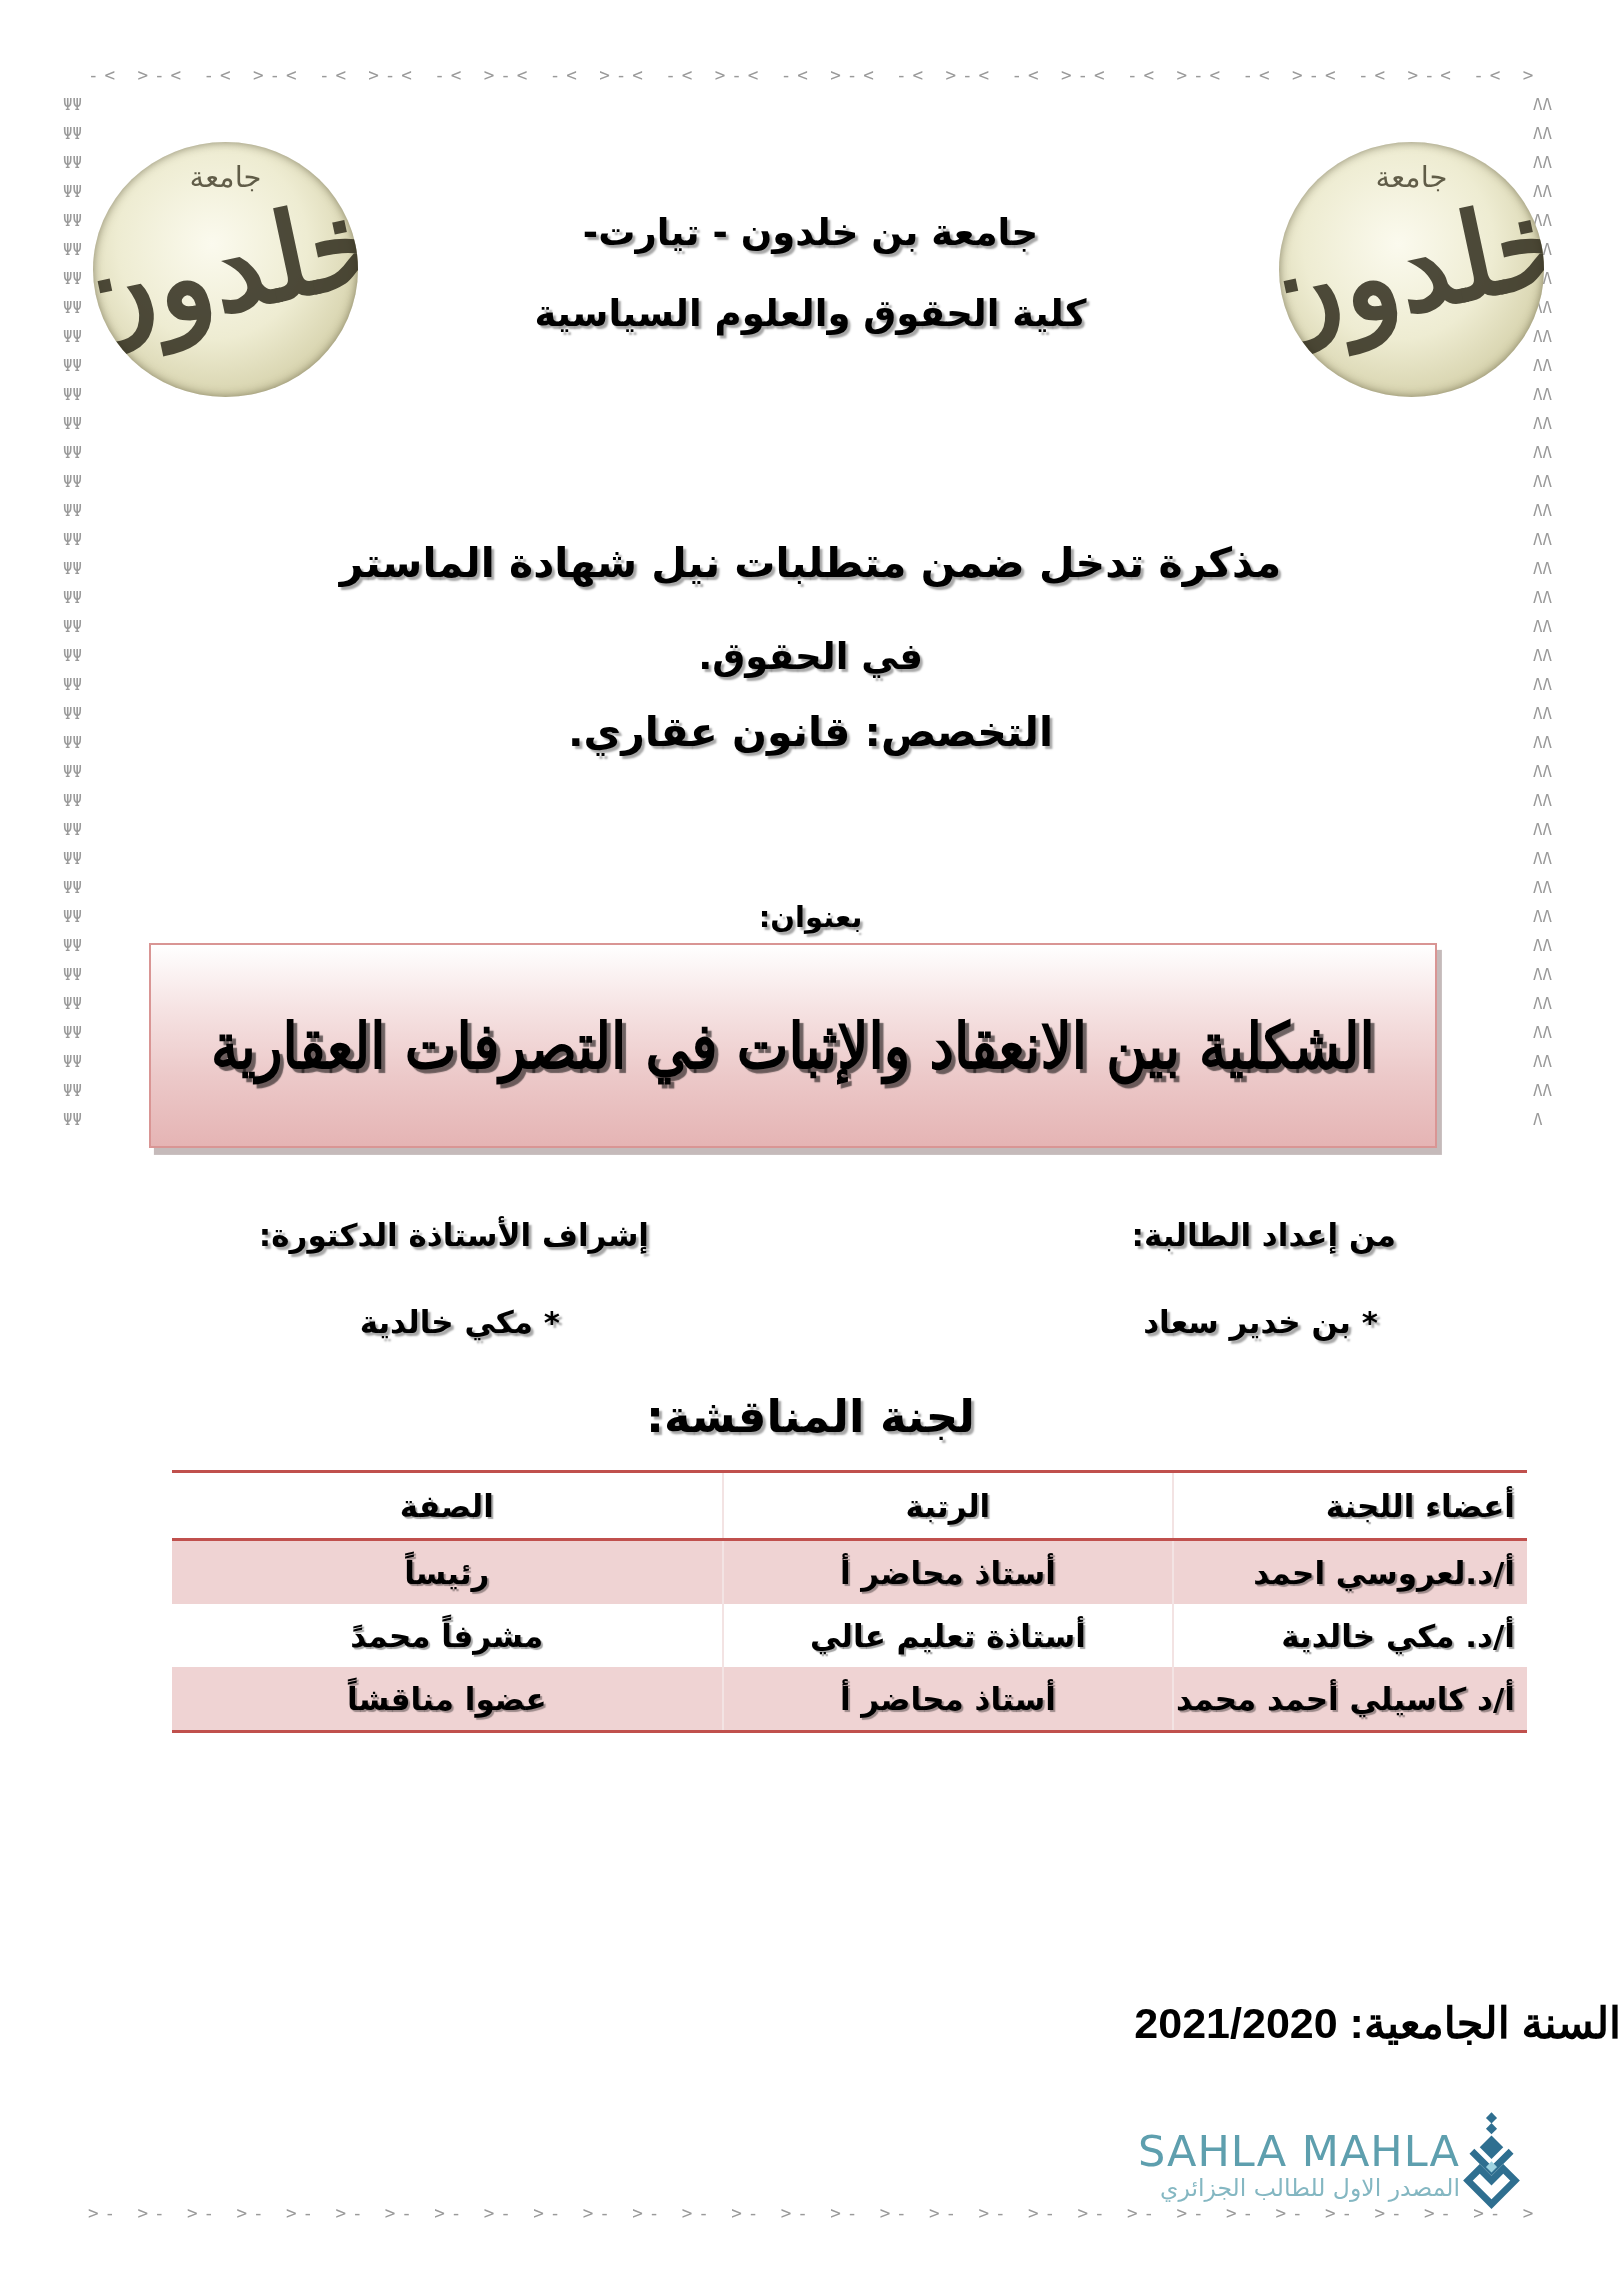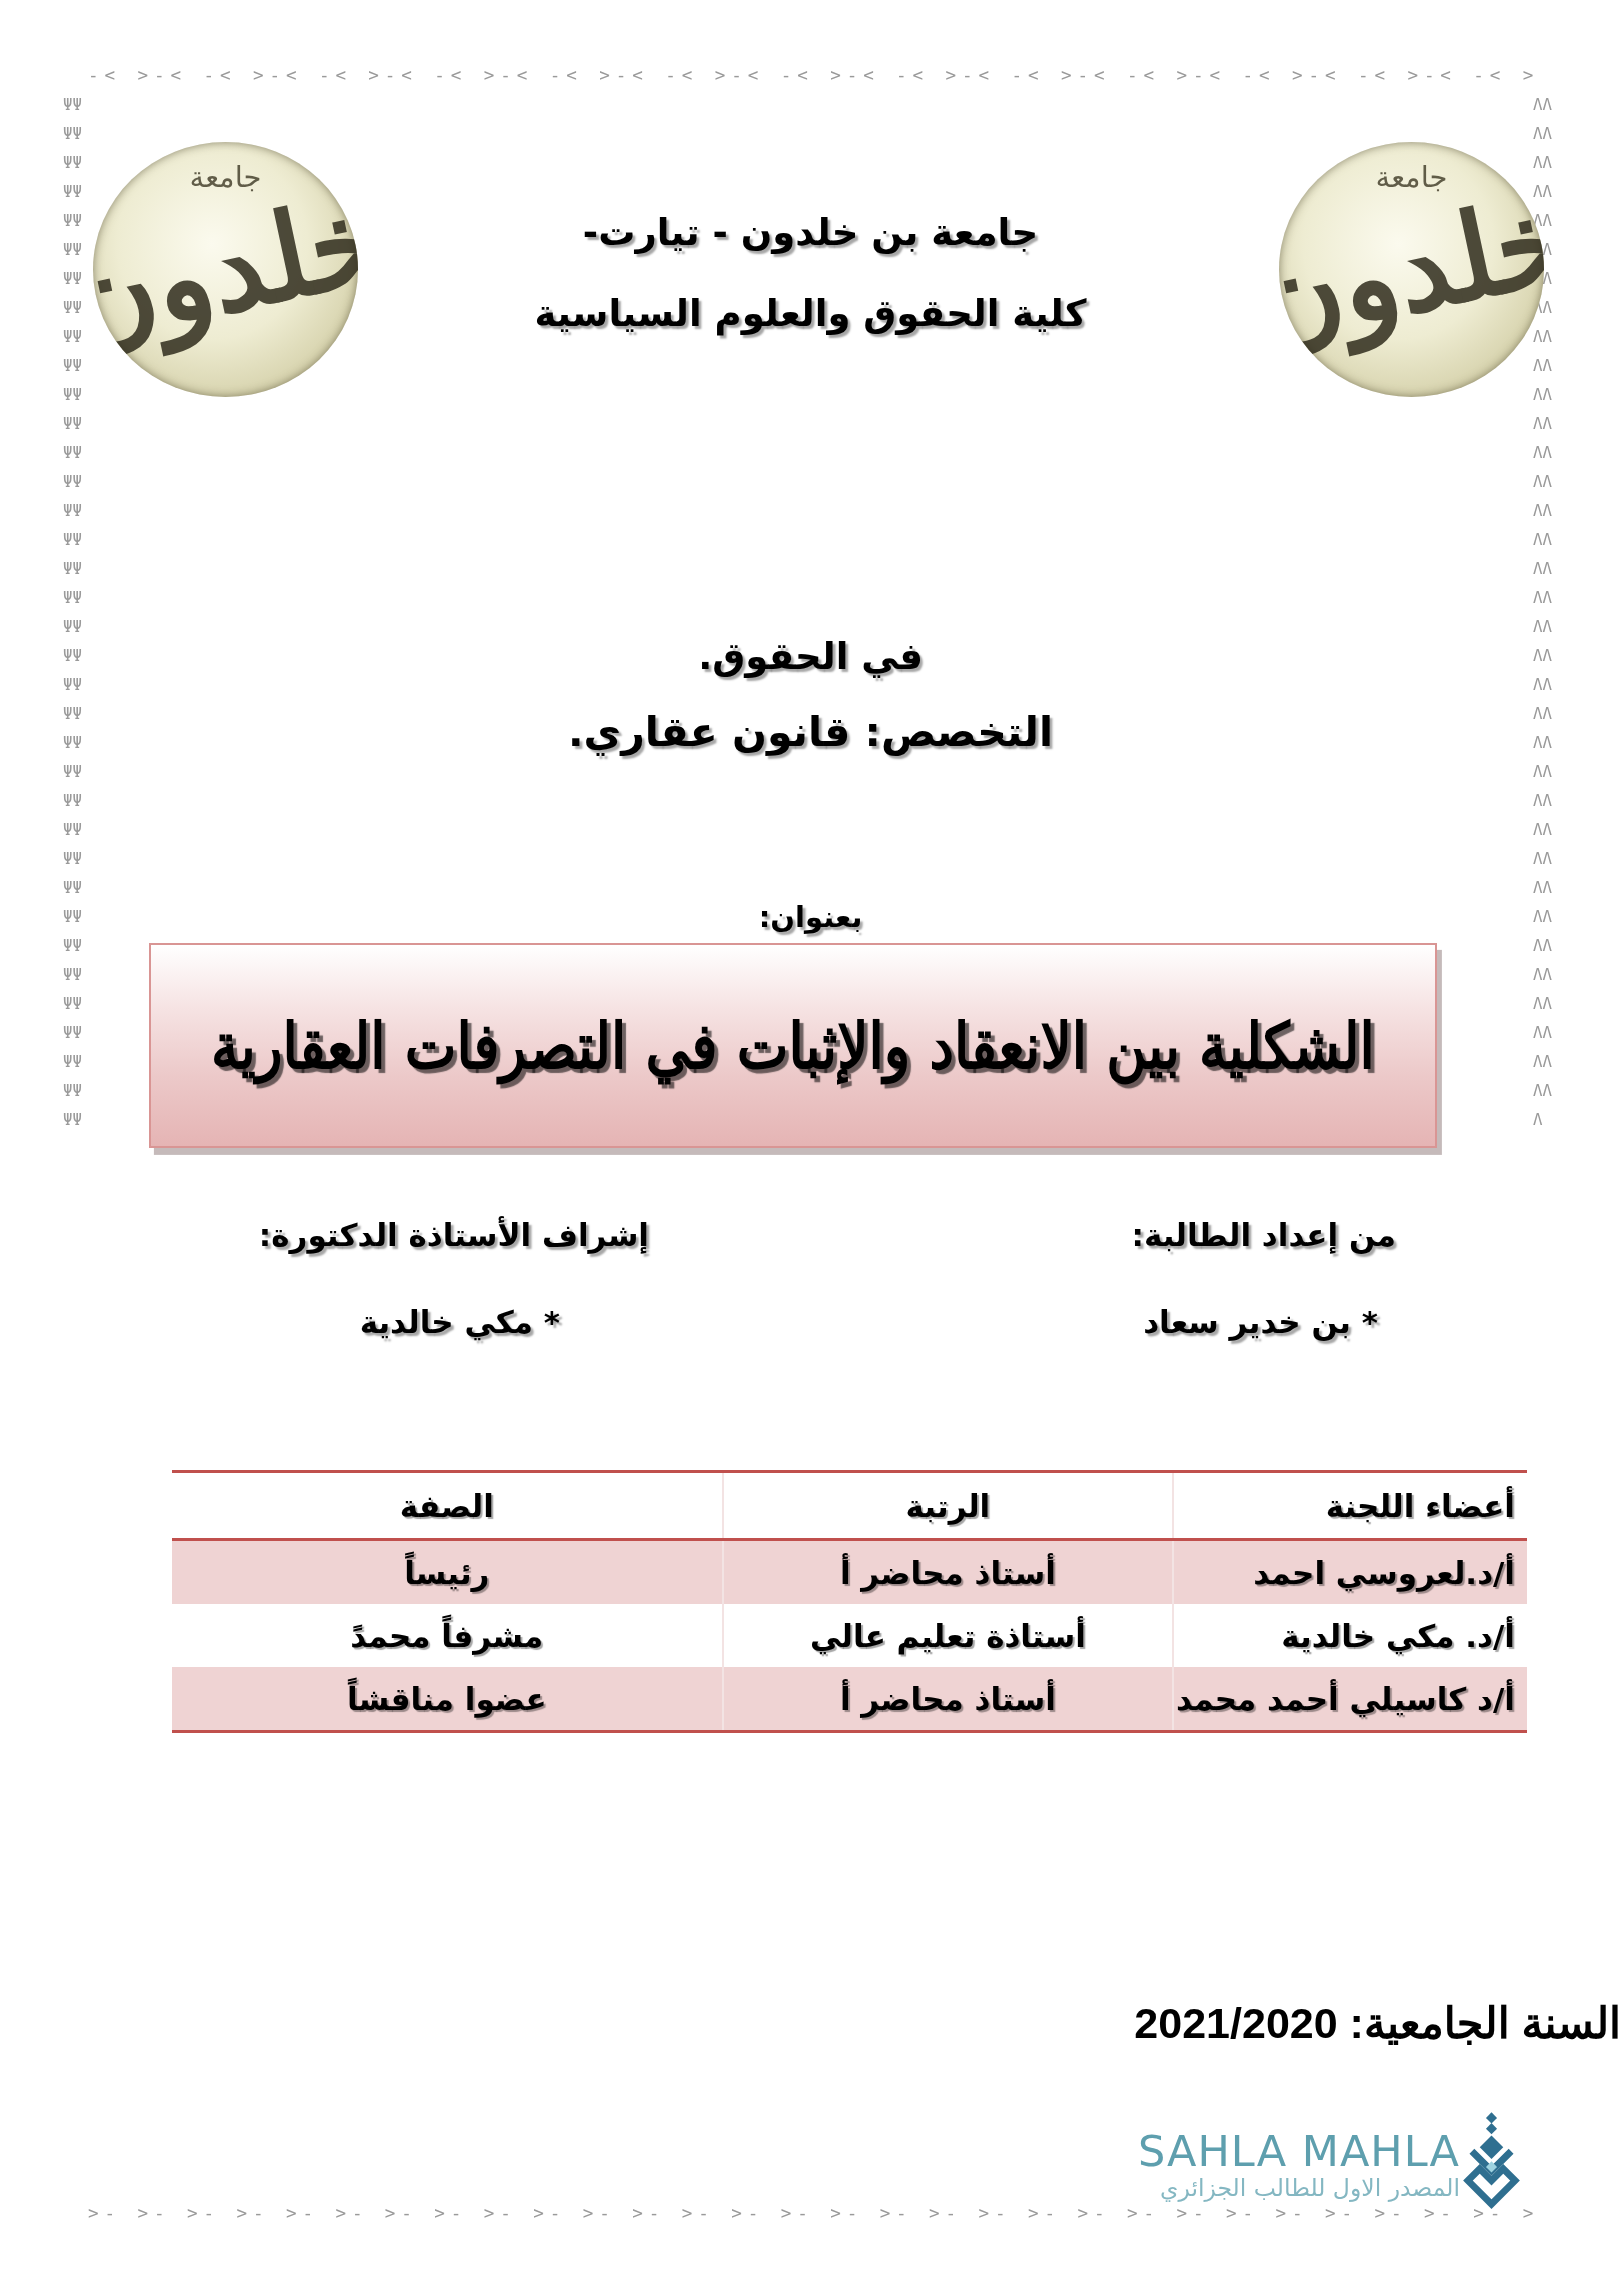--- a/index.html
+++ b/index.html
@@ -142,34 +142,36 @@
     <div class="logo-glyph">خلدون</div>
   </div>
   <div class="logo logo-right">
     <div class="logo-ring-text">جامعة</div>
     <div class="logo-glyph">خلدون</div>
   </div>
 
   <div class="center-line uni-name">جامعة بن خلدون - تيارت-</div>
   <div class="center-line faculty">كلية الحقوق والعلوم السياسية</div>
 
+  <div class="center-line memo-line">مذكرة تدخل ضمن متطلبات نيل شهادة الماستر</div>
   <div class="center-line field-line">في الحقوق.</div>
   <div class="center-line spec-line">التخصص:  قانون عقاري.</div>
 
   <div class="center-line titled-label">بعنوان:</div>
 
   <div class="title-box">
     <div class="title-text">الشكلية بين الانعقاد والإثبات في التصرفات العقارية</div>
   </div>
 
   <div class="block-text prepared-label">من إعداد الطالبة:</div>
   <div class="block-text supervisor-label">إشراف الأستاذة الدكتورة:</div>
   <div class="block-text student-name">* بن خدير سعاد</div>
   <div class="block-text supervisor-name">* مكي خالدية</div>
 
+  <div class="center-line committee-title">لجنة المناقشة:</div>
 
   <table class="committee-table">
     <thead>
       <tr>
         <th class="col-members">أعضاء اللجنة</th>
         <th class="col-rank">الرتبة</th>
         <th class="col-role">الصفة</th>
       </tr>
     </thead>
     <tbody>

